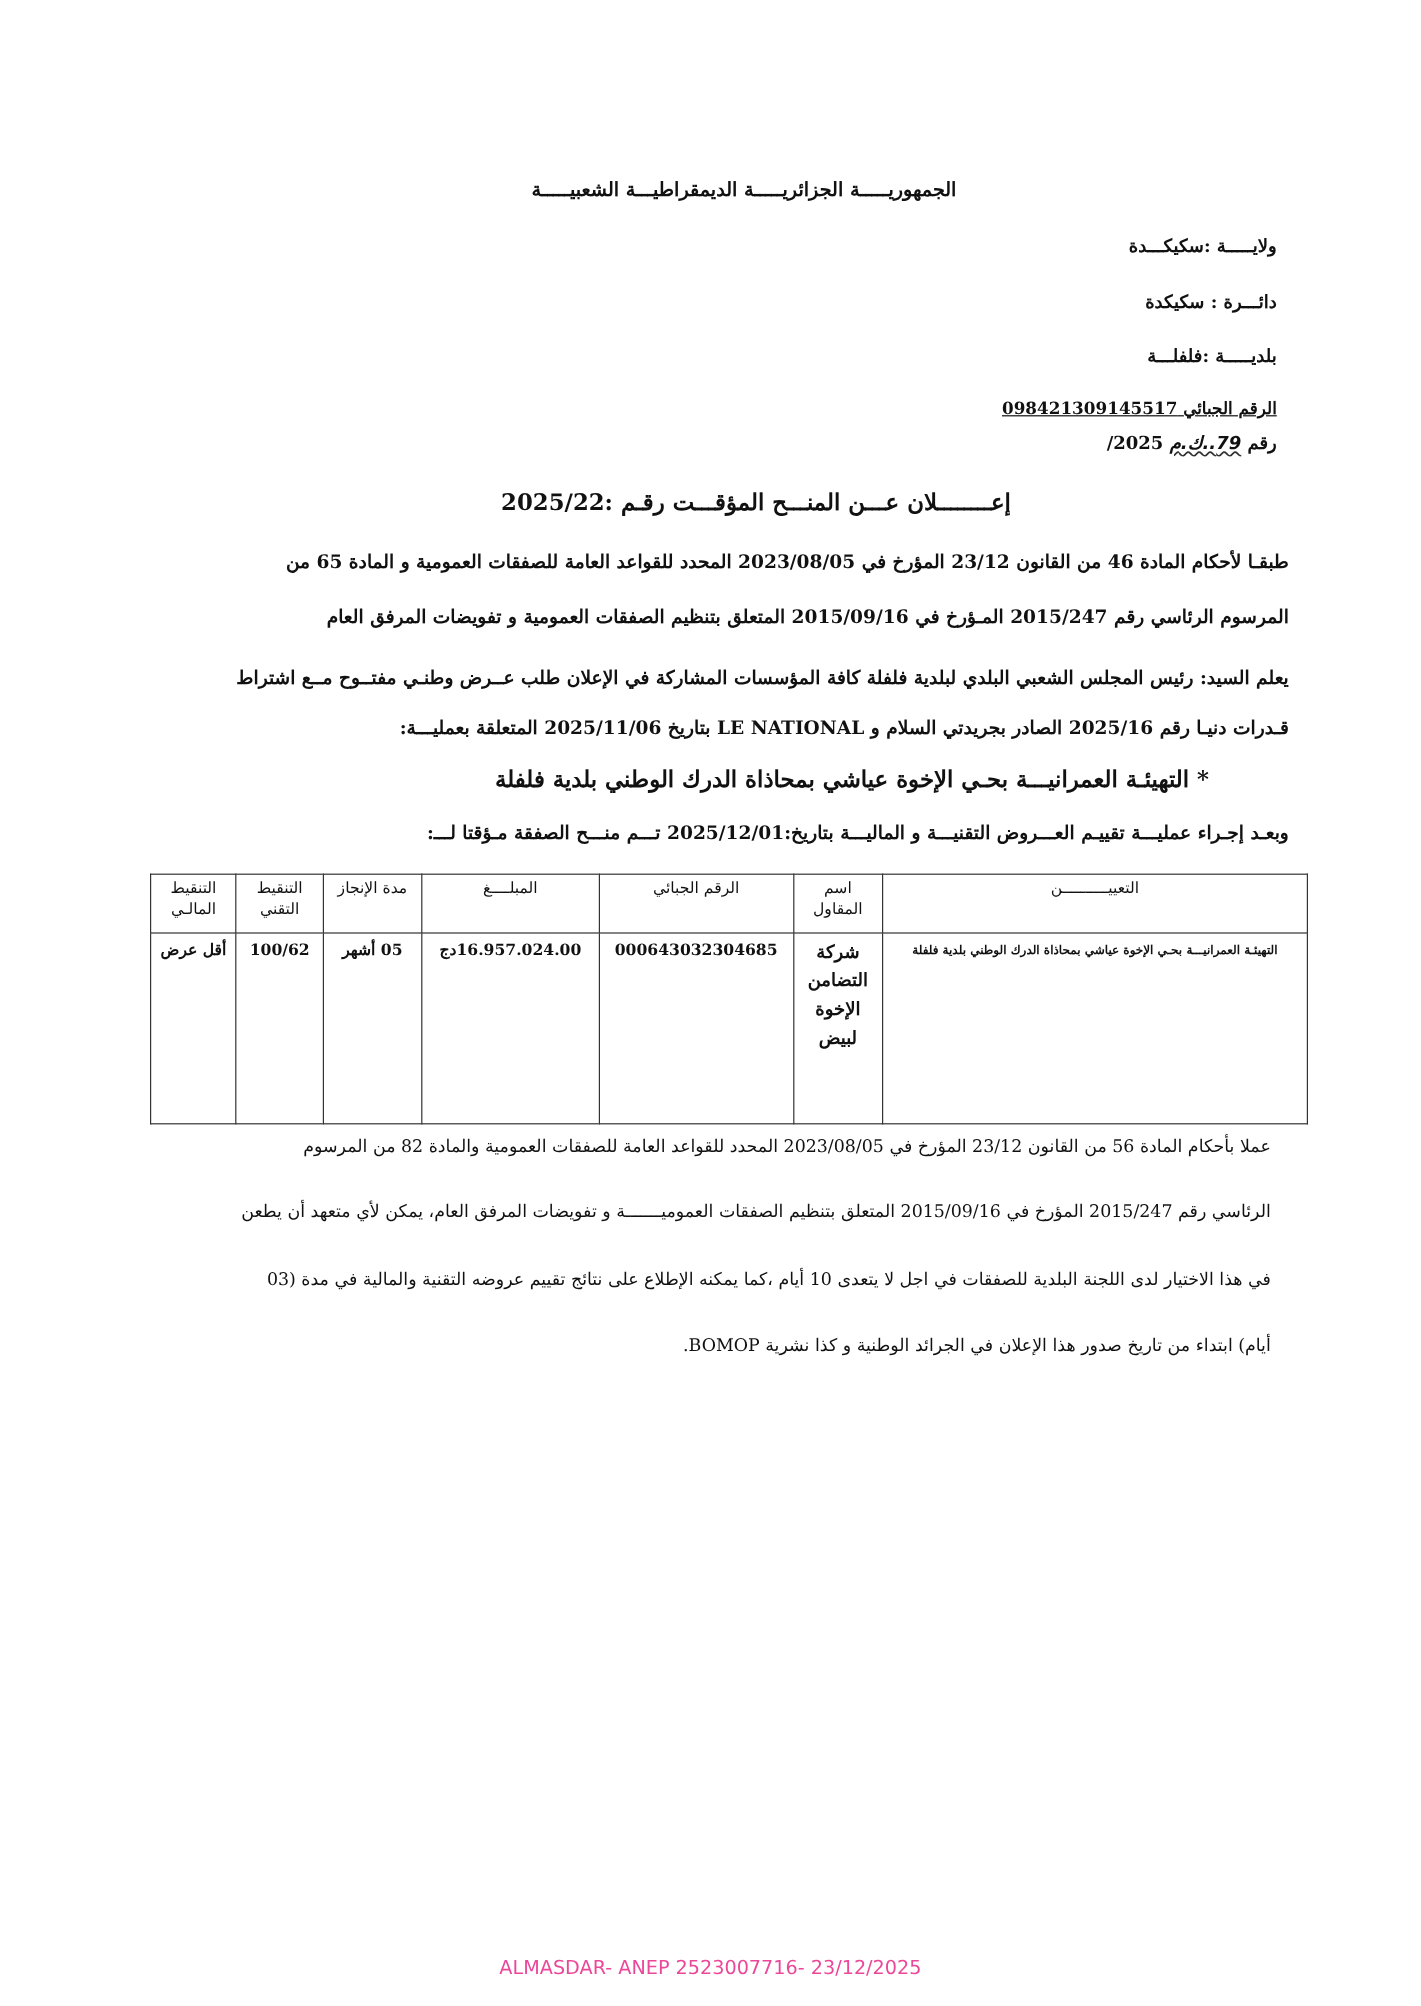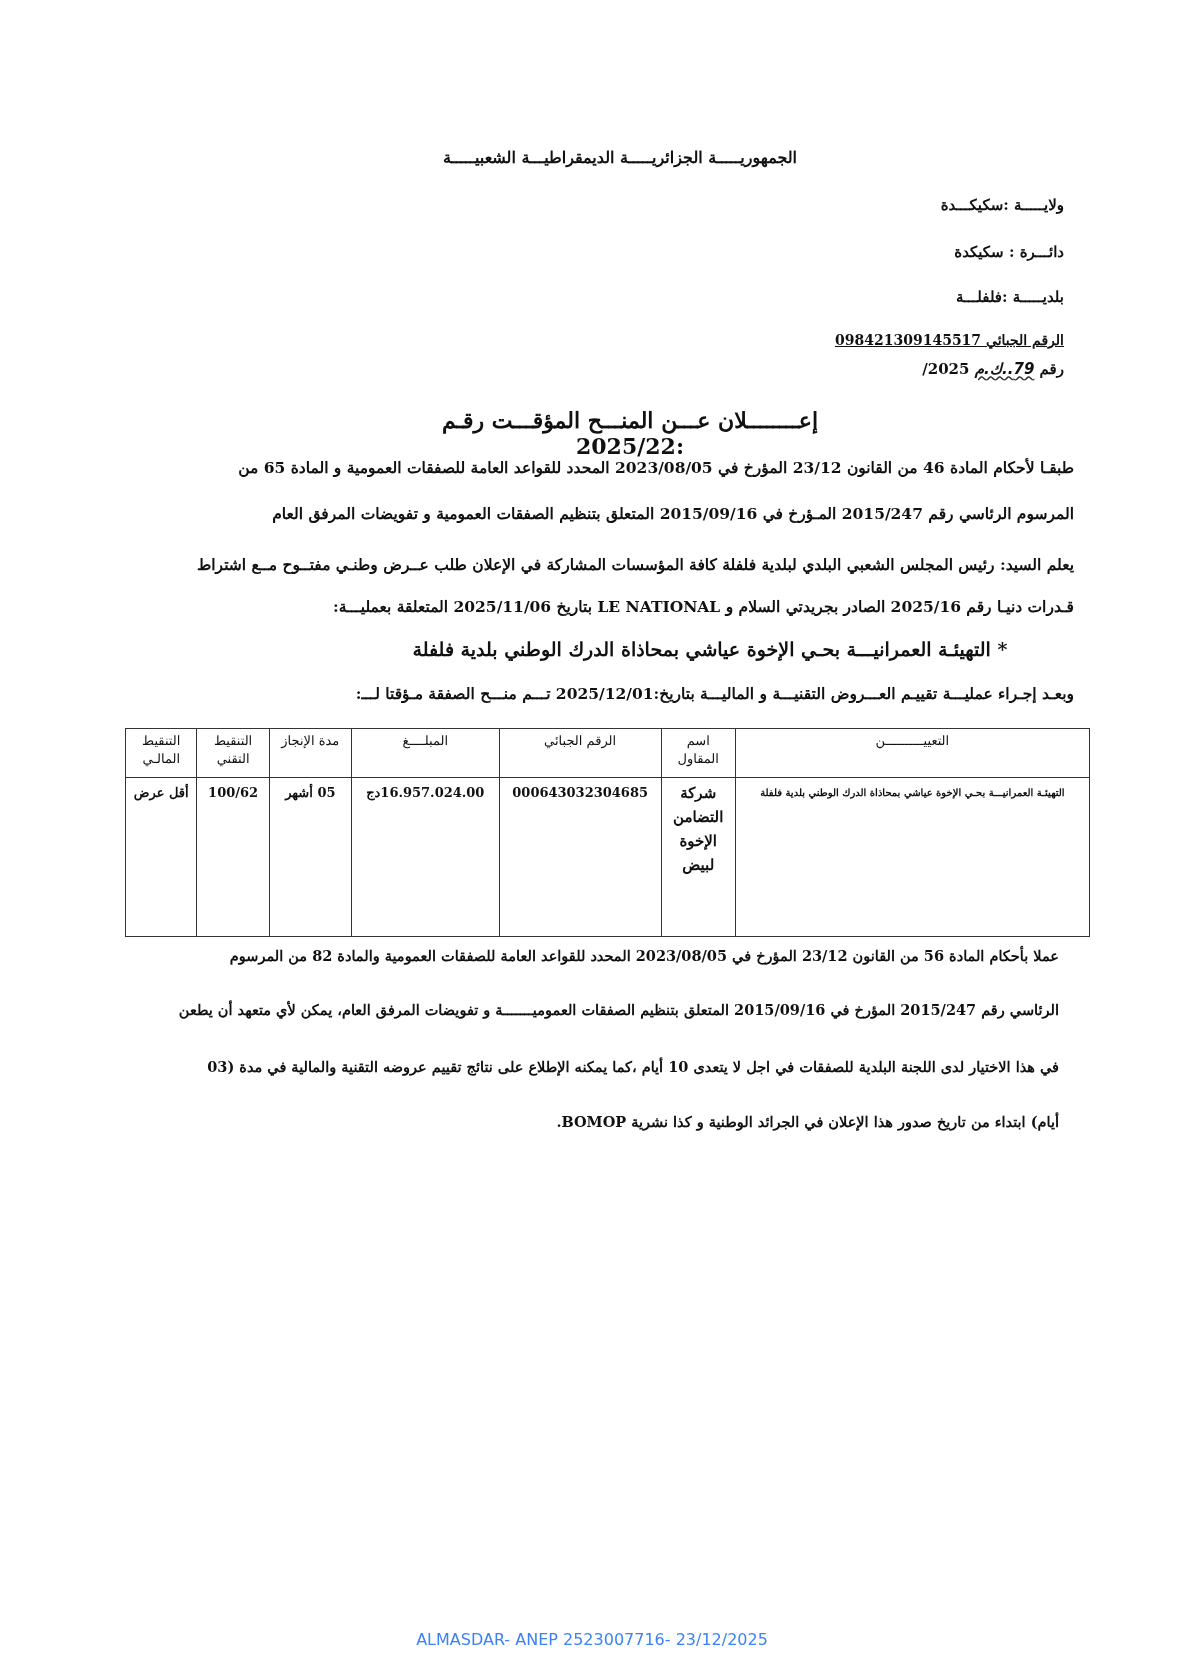--- a/index.html
+++ b/index.html
@@ -9,42 +9,42 @@
   .rtl { direction:rtl; unicode-bidi:plaintext; }
   .abs { position:absolute; }
   .republic { left:390px; top:148px; width:460px; text-align:center; font-size:16px; font-weight:bold; }
   .meta { right:120px; font-size:15px; font-weight:bold; text-align:right; }
   .wilaya { top:196px; }
   .daira { top:243px; }
   .baladia { top:288px; }
   .nif { top:332px; font-size:14px;text-decoration:underline; }
   .ref { top:360px; font-size:15px; }
   .ref .hand { font-family:"DejaVu Sans", sans-serif; font-style:italic; text-decoration:underline wavy #333; }
-  .title { left:400px; top:407px; width:460px; text-align:center; font-size:22px; font-weight:bold; }
+  .title { left:400px; top:407px; width:460px; text-align:center; font-size:19px; font-weight:bold; }
   .para { right:110px; width:960px; font-size:15.5px; font-weight:bold; text-align:justify; line-height:20px; }
   .p1 { top:458px; }
   .p1b { top:504px; }
   .p2 { top:555px; }
   .p2b { top:597px; }
   .bullet { left:330px; top:638px; width:760px; text-align:center; font-size:19px; font-weight:bold; }
   .p3 { top:684px; }
   table.award { position:absolute; left:125px; top:728px; width:965px; border-collapse:collapse;
                 direction:rtl; font-size:13px; }
   table.award th, table.award td { border:1.5px solid #333; padding:3px 6px; vertical-align:top; text-align:center; }
   table.award th { font-weight:normal; height:42px; line-height:18px; }
   table.award td { height:152px; font-weight:bold; line-height:24px; }
   td.desig { text-align:right; font-weight:normal; font-size:10px; line-height:40px; padding-top:6px; }
   td.contractor { font-weight:normal; font-size:15px; line-height:24px; }
   td.fin { font-weight:normal; font-size:13px; text-align:right; }
-  .para2 { right:125px; width:940px; font-size:14.5px; font-weight:bold; text-align:justify; line-height:20px; }
+  .para2 { right:125px; width:940px; font-size:14.5px; font-weight:normal; text-align:justify; line-height:20px; }
   .q1 { top:946px; }
   .q2 { top:1000px; }
   .q3 { top:1057px; }
   .q4 { top:1112px; }
-  .footer { left:0; top:1630px; width:1184px; text-align:center; font-family:"DejaVu Sans", sans-serif; font-size:16px; color:#3b82f6; }
+  .footer { left:0; top:1630px; width:1184px; text-align:center; font-family:"DejaVu Sans", sans-serif; font-size:16px; color:#ec4899; }
   .num { direction:ltr; unicode-bidi:embed; }
 </style>
 </head>
 <body>
 
 <div class="page">
 
   <div class="abs republic rtl">الجمهوريـــــة الجزائريـــــة الديمقراطيـــة الشعبيـــــة</div>
 
   <div class="abs meta wilaya rtl">ولايـــــة :سكيكـــدة</div>

